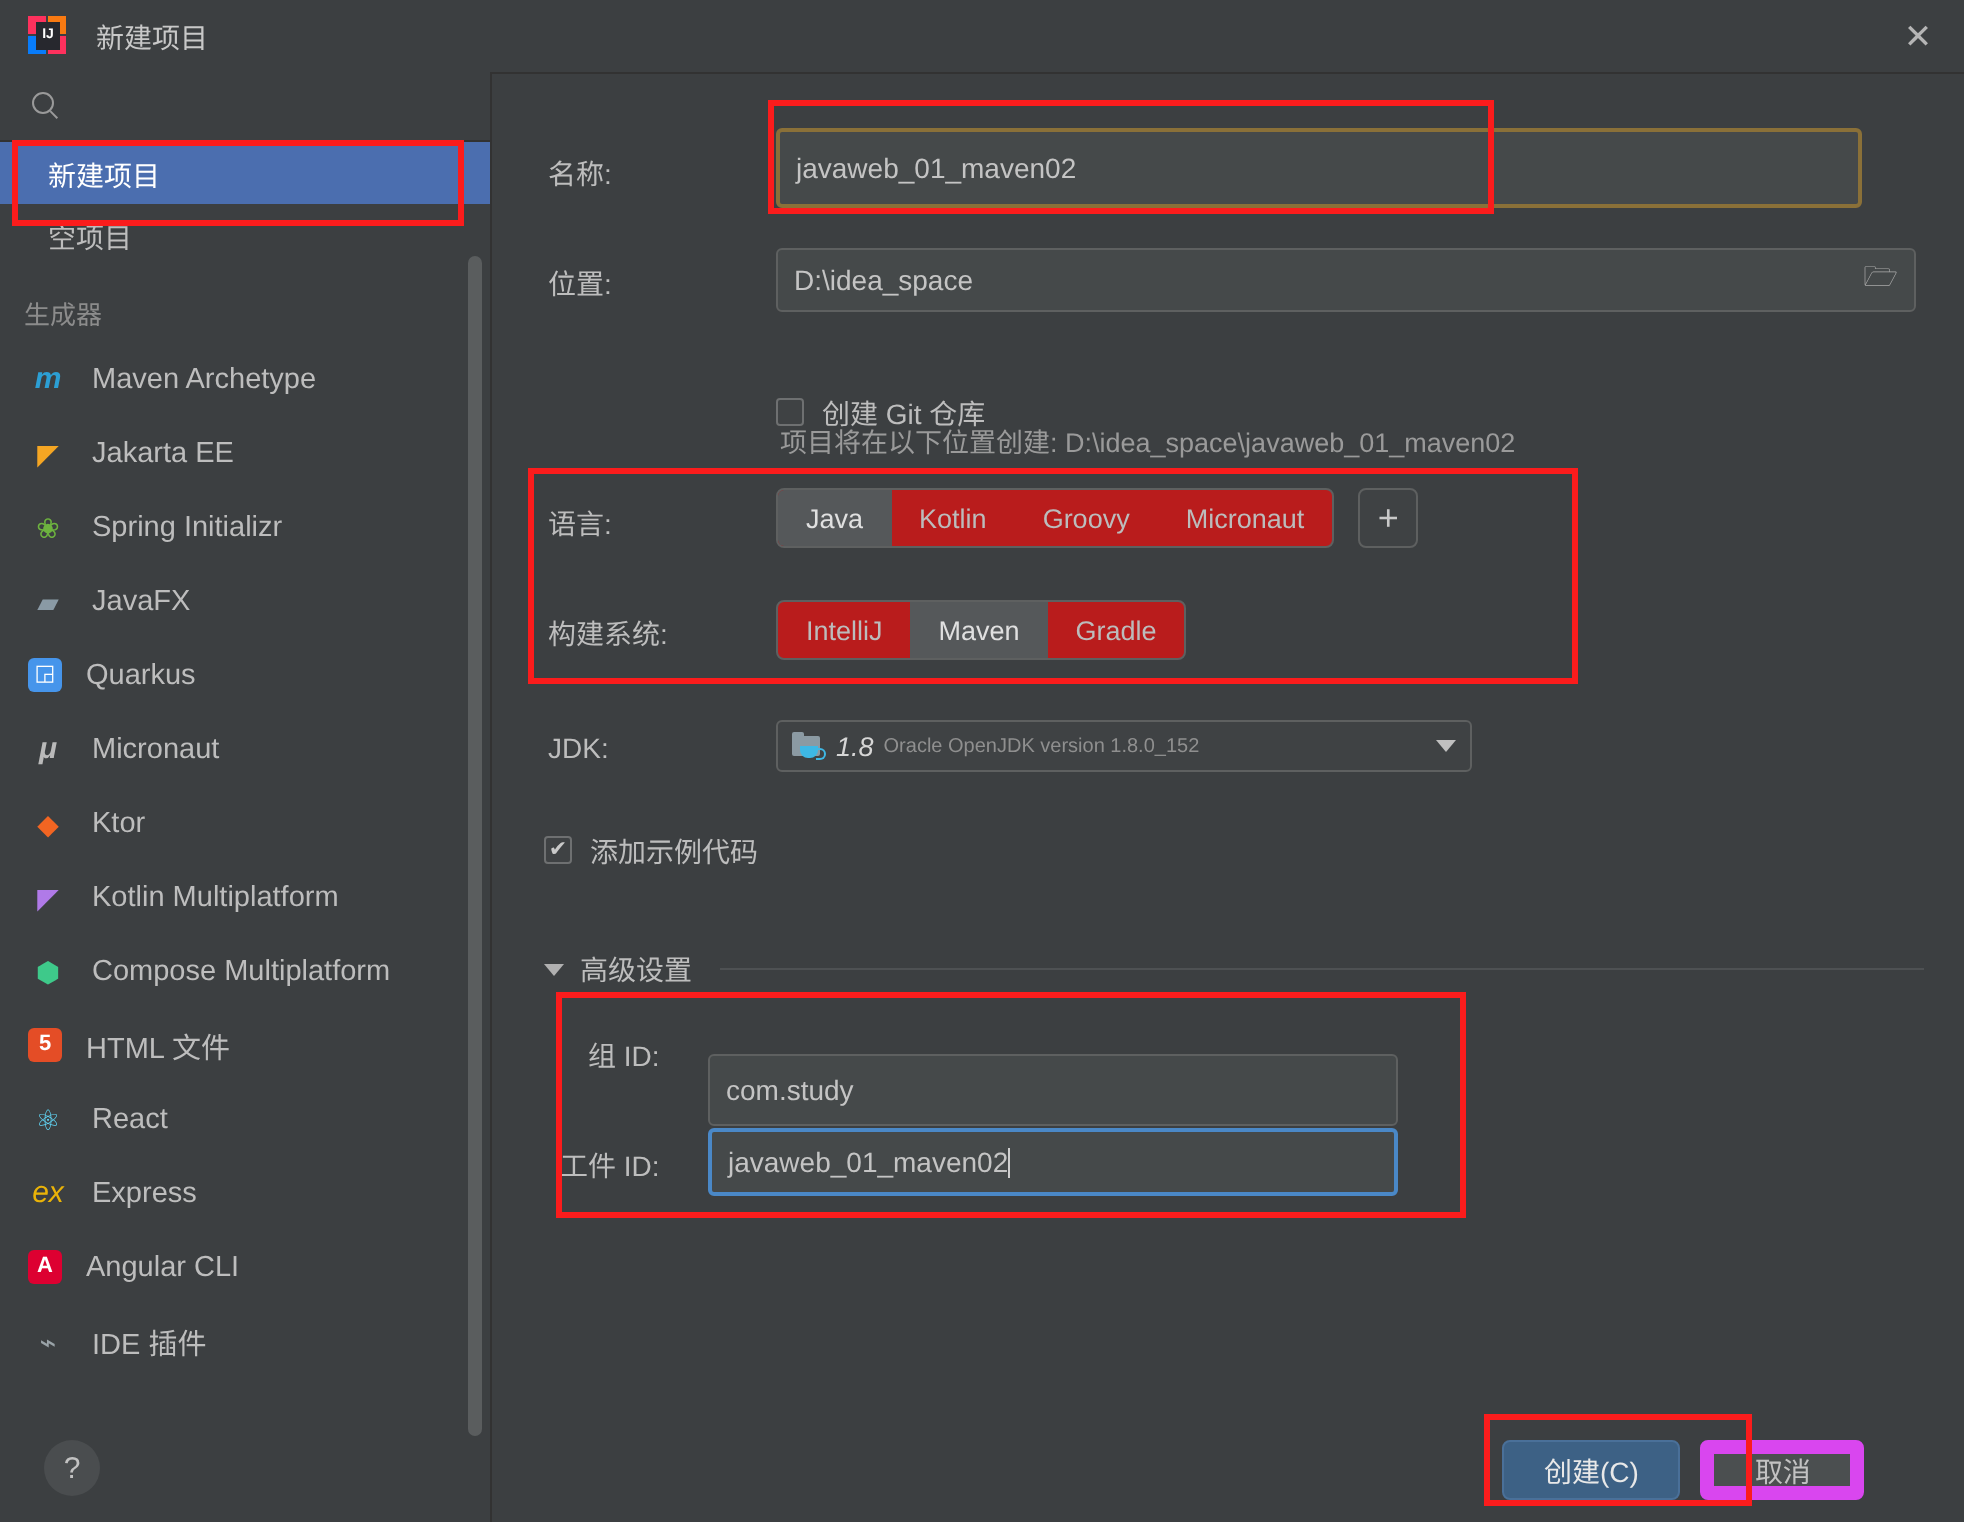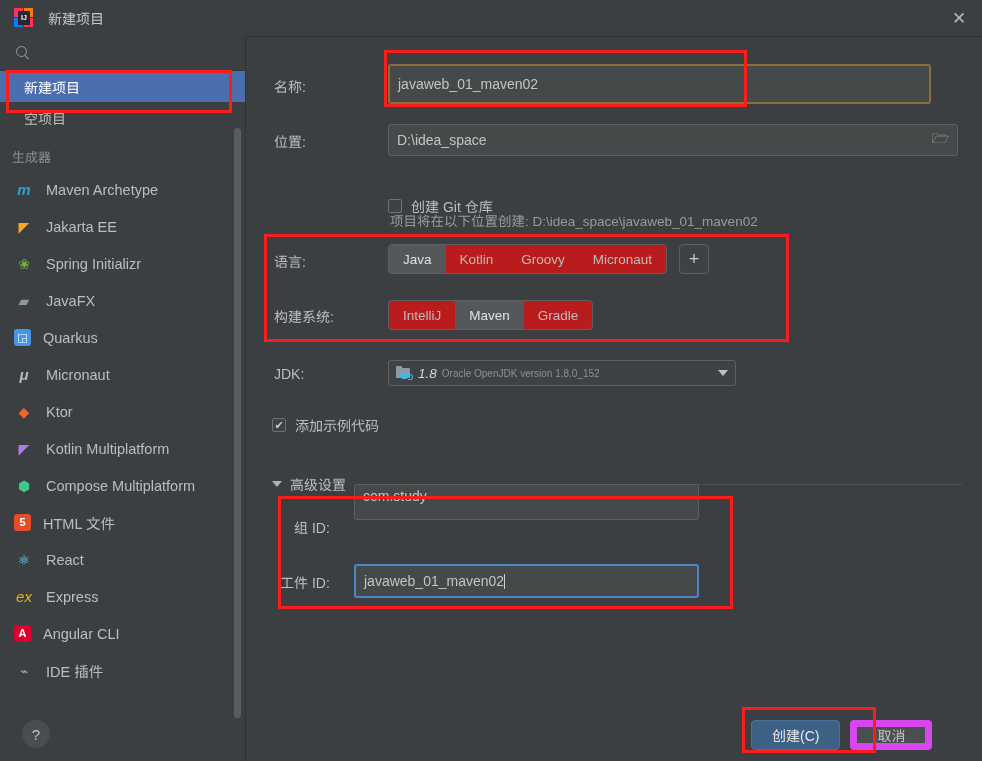--- a/index.html
+++ b/index.html
@@ -320,21 +320,21 @@
       <span class="lbl">添加示例代码</span>
     </div>
 
     <div style="position:absolute;left:26px;top:438px;display:flex;align-items:center;gap:8px;width:690px;font-family:Liberation Mono, monospace;">
       <span class="chev"></span>
       <span class="lbl">高级设置</span>
       <span class="divider" style="flex:1;margin-left:6px;"></span>
     </div>
 
     <div style="position:absolute;left:48px;top:481px;" class="lbl">组 ID:</div>
-    <div class="field" style="position:absolute;left:108px;top:448px;width:345px;height:36px;align-items:flex-end;">
+    <div class="field" style="position:absolute;left:108px;top:491px;width:345px;height:36px;">
       <span>com.study</span>
     </div>
 
     <div style="position:absolute;left:34px;top:536px;" class="lbl">工件 ID:</div>
     <div class="field" style="position:absolute;left:108px;top:528px;width:345px;height:30px;border:2px solid #4a88c7;">
       <span>javaweb_01_maven02</span>
         <span class="caret-bar"></span>
     </div>
 
     <div style="position:absolute;left:505px;top:684px;display:flex;gap:10px;">

